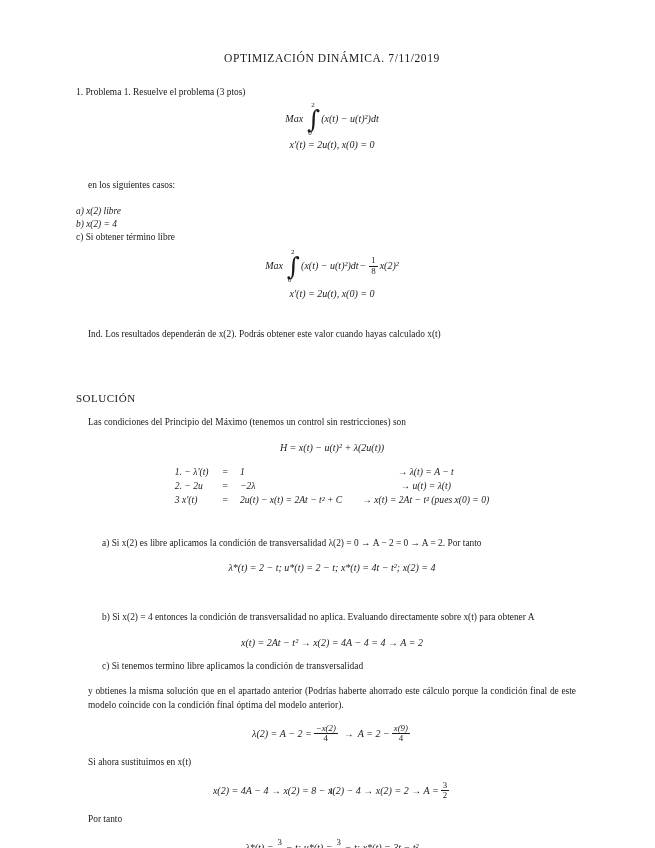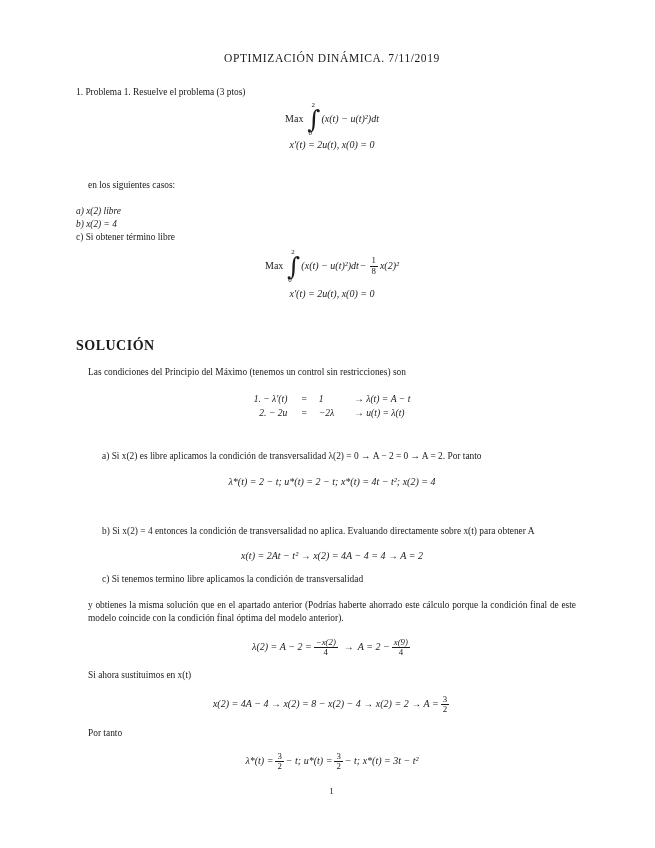--- a/index.html
+++ b/index.html
@@ -56,29 +56,28 @@
     text-align: center;
     font-size: 10px;
     margin: 12px 0 12px 0;
     font-style: normal;
   }
   .eq-tight { margin: 9px 0 9px 0; }
   .gap-sm { height: 8px; }
   .gap-md { height: 14px; }
   .gap-lg { height: 22px; }
   .section-head {
-    font-size: 14px;
+    font-size: 11px;
     letter-spacing: 0.5px;
-    margin: 0 0 3px 0;
-    font-weight: bold;
+    margin: 16px 0 3px 0;
   }
   
   .mi { font-style: italic; font-family: "Liberation Serif", serif; }
   .mo { font-style: normal; padding: 0 1.5px; }
-  .op { padding-right: 2px; }
+  .op { font-style: italic; padding-right: 2px; }
   .intgroup {
     display: inline-block;
     position: relative;
     vertical-align: middle;
     margin: 0 1px 0 2px;
   }
   .intsym {
     font-size: 25px;
     line-height: 0.62;
     font-family: "DejaVu Serif", serif;
@@ -114,24 +113,24 @@
   .eqtable {
     margin: 10px auto 10px auto;
     border-collapse: collapse;
     font-size: 9.6px;
   }
   .eqtable td {
     padding: 1.5px 4px;
     vertical-align: baseline;
     white-space: nowrap;
   }
-  .eqtable td.lbl { text-align: right; padding-right: 6px; }
+  .eqtable td.lbl { text-align: left; padding-right: 6px; }
   .eqtable td.eqs { text-align: center; padding: 1.5px 8px; }
   .eqtable td.rhs { text-align: left; }
-  .eqtable td.cons { text-align: left; padding-left: 16px; }
+  .eqtable td.cons { text-align: center; padding-left: 16px; }
   .arrow { font-style: normal; padding: 0 4px; }
   .pagenum {
     position: absolute;
     left: 0;
     top: 786px;
     width: 655px;
     text-align: center;
     font-size: 9px;
   }
 </style>
@@ -159,41 +158,49 @@
     <div class="item-line">c) Si obtener término libre</div>
 
     <div class="eq">
       <span class="op">Max</span><span class="intgroup"><span class="lim-up">2</span><span class="intsym">∫</span><span class="lim-lo">0</span></span><span class="mi">(x(t) − u(t)²)dt</span><span class="mo">−</span><span class="frac"><span class="num">1</span><span class="den">8</span></span><span class="mi">x(2)²</span>
     </div>
 
     <div class="eq eq-tight mi">x'(t) = 2u(t), x(0) = 0</div>
 
     <div class="gap-sm"></div>
 
+    <div class="para">Ind. Los resultados dependerán de x(2). Podrás obtener este valor cuando hayas calculado x(t)</div>
 
     <div class="gap-lg"></div>
 
     <div class="section-head">SOLUCIÓN</div>
     <div class="para">Las condiciones del Principio del Máximo (tenemos un control sin restricciones) son</div>
 
+    <div class="eq mi">H = x(t) − u(t)² + λ(2u(t))</div>
 
     <table class="eqtable">
       <tbody>
           <tr>
         <td class="lbl mi">1. − λ'(t)</td>
         <td class="eqs">=</td>
         <td class="rhs mi">1</td>
         <td class="cons mi">→ λ(t) = A − t</td>
       </tr>
       <tr>
         <td class="lbl mi">2. − 2u</td>
         <td class="eqs">=</td>
         <td class="rhs mi">−2λ</td>
         <td class="cons mi">→ u(t) = λ(t)</td>
       </tr>
+      <tr>
+        <td class="lbl mi">3 x'(t)</td>
+        <td class="eqs">=</td>
+        <td class="rhs mi">2u(t) − x(t) = 2At − t² + C</td>
+        <td class="cons mi">→ x(t) = 2At − t² (pues x(0) = 0)</td>
+      </tr>
     </tbody>
       </table>
 
     <div class="gap-sm"></div>
 
     <div class="para indent">a) Si x(2) es libre aplicamos la condición de transversalidad λ(2) = 0 → A − 2 = 0 → A = 2. Por tanto</div>
     <div class="eq mi">λ*(t) = 2 − t; u*(t) = 2 − t; x*(t) = 4t − t²; x(2) = 4</div>
 
     <div class="gap-md"></div>
 

